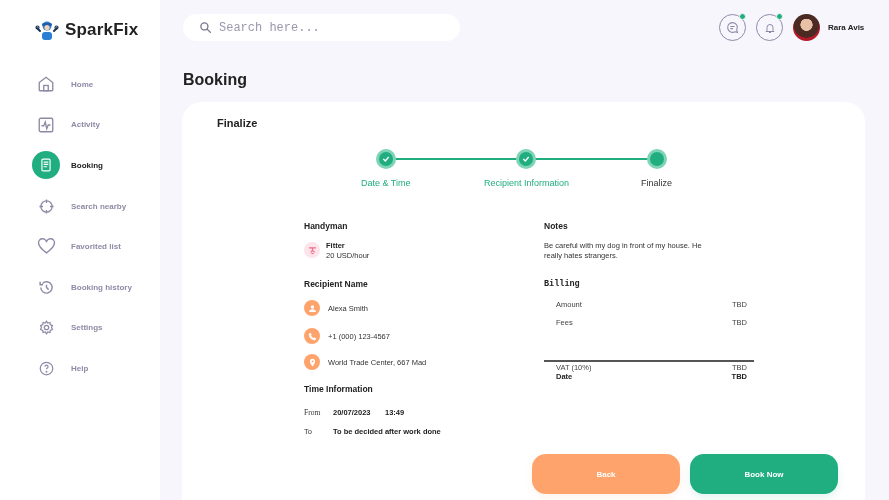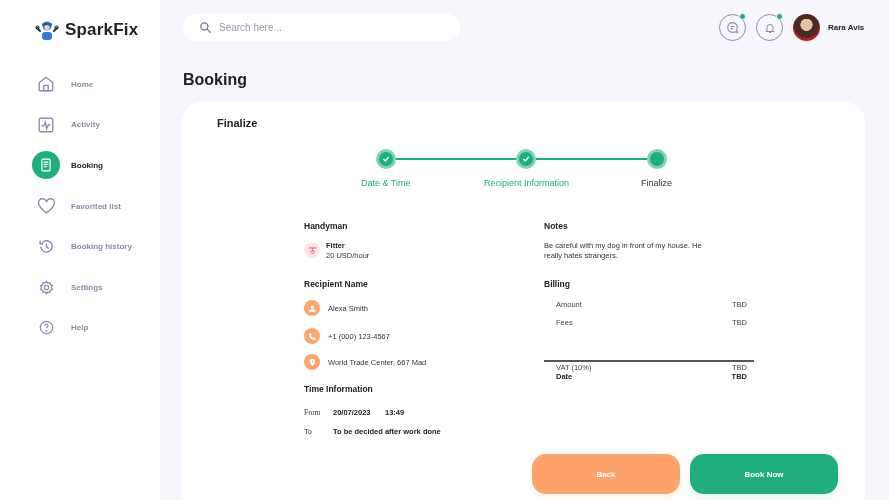--- a/index.html
+++ b/index.html
@@ -36,21 +36,21 @@
   .nav-item.active .nav-label { color: #222; }
 
   .search {
     position: absolute; left: 183px; top: 14px; width: 277px; height: 27px;
     background: #fff; border-radius: 14px; display: flex; align-items: center;
   }
   .search-icon { position: absolute; left: 16px; top: 7px; }
   .search input {
     position: absolute; left: 36px; top: 0; width: 220px; height: 27px;
     border: none; outline: none; background: transparent;
-    font-family: Liberation Sans, sans-serif; font-size: 10px; color: #333;
+    font-family: Liberation Mono, monospace; font-size: 12px; color: #333;
   }
   .search input::placeholder { color: #9a97ac; }
 
   .hdr-btn {
     position: absolute; top: 14px; width: 27px; height: 27px; border-radius: 50%;
     border: 1px solid #8e8aa6; background: transparent; display: flex; align-items: center; justify-content: center;
   }
   .hdr-dot {
     position: absolute; top: -2px; right: -1px; width: 7px; height: 7px; border-radius: 50%;
     background: #20ad80; border: 1px solid #f7f6fc;
@@ -147,20 +147,29 @@
       <span class="nav-icon">
         <svg width="14" height="14" viewBox="0 0 24 24" fill="none" stroke="#fff" stroke-width="2">
             <rect x="5" y="2" width="14" height="20" rx="2"></rect>
             <path d="M8 7 H16 M8 11 H16 M8 15 H14"></path>
           </svg>
       </span>
       <span class="nav-label">Booking</span>
     </div>
     <div class="nav-item">
       <span class="nav-icon">
+        <svg width="17" height="17" viewBox="0 0 24 24" fill="none" stroke="#8e8aa6" stroke-width="1.8">
+            <circle cx="12" cy="12" r="8"></circle>
+            <path d="M12 2 V7 M12 17 V22 M2 12 H7 M17 12 H22"></path>
+          </svg>
+      </span>
+      <span class="nav-label">Search nearby</span>
+    </div>
+    <div class="nav-item">
+      <span class="nav-icon">
         <svg width="19" height="19" viewBox="0 0 24 24" fill="none" stroke="#8e8aa6" stroke-width="1.8">
             <path d="M12 20 C5 15 2 11.5 2 8 a4.5 4.5 0 0 1 10 -1.5 a4.5 4.5 0 0 1 10 1.5 c0 3.5 -3 7 -10 12 Z"></path>
           </svg>
       </span>
       <span class="nav-label">Favorited list</span>
     </div>
     <div class="nav-item">
       <span class="nav-icon">
         <svg width="17" height="17" viewBox="0 0 24 24" fill="none" stroke="#8e8aa6" stroke-width="2">
             <path d="M4 12 a8 8 0 1 0 2.3 -5.7"></path>
@@ -281,21 +290,21 @@
   <span class="txt" style="left:122px; top:306px;font-family:Liberation Serif, serif;">From</span>
   <span class="txt b" style="left:151px; top:306px;">20/07/2023</span>
   <span class="txt b" style="left:203px; top:306px;">13:49</span>
   <span class="txt" style="left:122px; top:325px;">To</span>
   <span class="txt b" style="left:151px; top:325px;">To be decided after work done</span>
 
   <span class="sec-title" style="left:362px; top:119px;">Notes</span>
   <span class="txt" style="left:362px; top:139px;">Be careful with my dog in front of my house. He</span>
   <span class="txt" style="left:362px; top:149px;">really hates strangers.</span>
 
-  <span class="sec-title" style="left:362px; top:177px;">Billing</span>
+  <span class="sec-title" style="left:362px; top:177px;font-family:Liberation Mono, monospace;">Billing</span>
   <div class="bill-row" style="top:198px;">
     <span>Amount</span>
     <span class="val">TBD</span>
   </div>
   <div class="bill-row" style="top:216px;">
     <span>Fees</span>
     <span class="val">TBD</span>
   </div>
   <div class="bill-row" style="top:234px;margin-top:27px;">
     <span>VAT (10%)</span>

